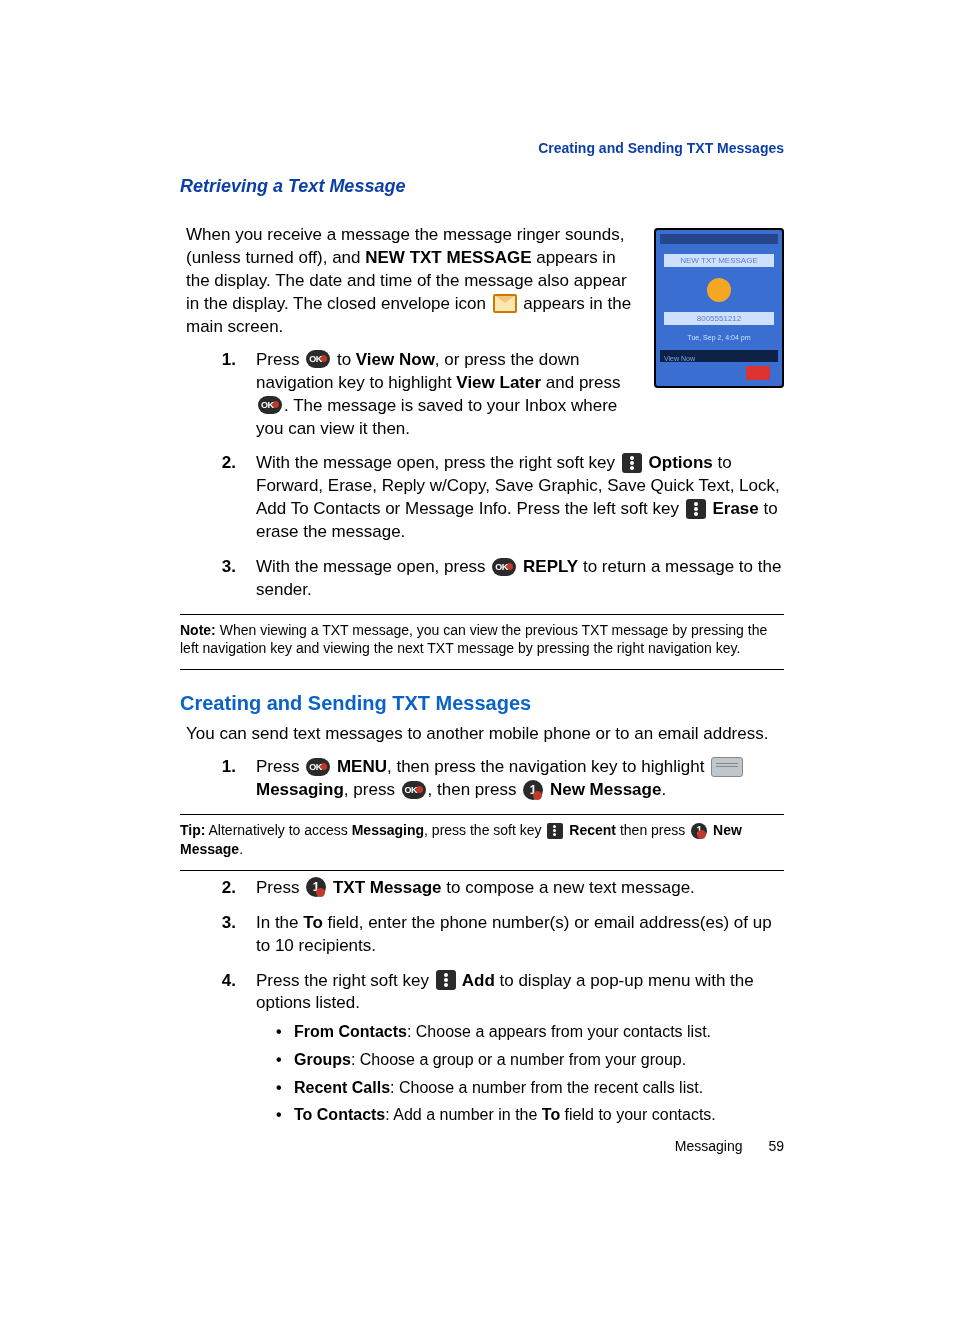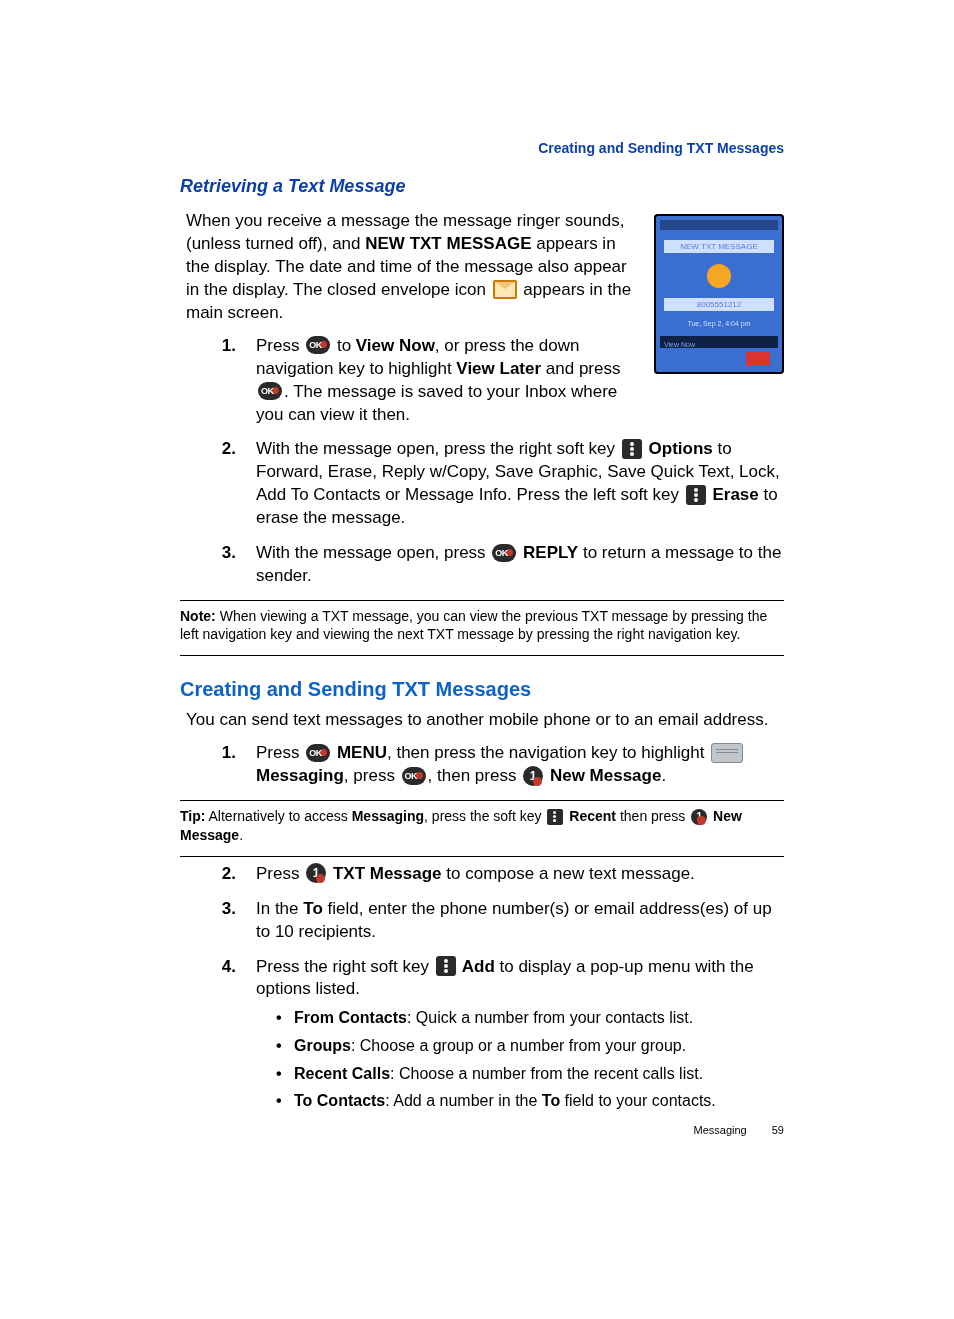--- a/index.html
+++ b/index.html
@@ -20,21 +20,21 @@
     color: #0b3ea9;
     font-weight: bold;
     font-size: 14px;
     margin-bottom: 20px;
   }
   .subheading {
     color: #0b3ea9;
     font-style: italic;
     font-weight: bold;
     font-size: 18px;
-    margin: 0 0 13px 0;
+    margin: 0 0 27px 0;
   }
   .float-phone {
     float: right;
     width: 130px;
     height: 160px;
     margin: 4px 0 10px 16px;
     background: #3a6fd1;
     border-radius: 4px;
     box-shadow: 0 0 0 2px #000 inset;
     position: relative;
@@ -92,21 +92,21 @@
   }
   ul.sub li::before {
     content: "•";
     position: absolute;
     left: 0;
     top: 0;
     font-weight: bold;
   }
   .footer {
     text-align: right;
-    font-size: 11px;
+    font-size: 14px;
   }
   .footer .pn { margin-left: 22px;}
   b { font-weight: bold;}
   .icon { display:inline-block; vertical-align: middle; margin: 0 2px;}
   .ok-icon {
     width: 24px; height: 18px; background:#2a2a2a; border-radius: 10px;
     position: relative; top:-1px;
   }
   .ok-icon::after {
     content:"OK"; color:#fff; font-size:9px; font-weight:bold;
@@ -233,21 +233,21 @@
       <span>Press </span><span class="icon one-icon"></span><b> TXT Message</b><span> to compose a new text message.</span>
     </li>
     <li>
       <span class="num">3.</span>
       <span>In the </span><b>To</b><span> field, enter the phone number(s) or email address(es) of up to 10 recipients.</span>
     </li>
     <li>
       <span class="num">4.</span>
       <span>Press the right soft key </span><span class="icon dots-icon"></span><b> Add</b><span> to display a pop-up menu with the options listed.</span>
       <ul class="sub">
-        <li><b>From Contacts</b><span>: Quick a number from your contacts list.</span></li>
+        <li><b>From Contacts</b><span>: Choose a appears from your contacts list.</span></li>
         <li><b>Groups</b><span>: Choose a group or a number from your group.</span></li>
         <li><b>Recent Calls</b><span>: Choose a number from the recent calls list.</span></li>
         <li><b>To Contacts</b><span>: Add a number in the </span><b>To</b><span> field to your contacts.</span></li>
       </ul>
     </li>
   </ol>
 
   <div class="footer">
     <span>Messaging</span>
     <span class="pn">59</span>

